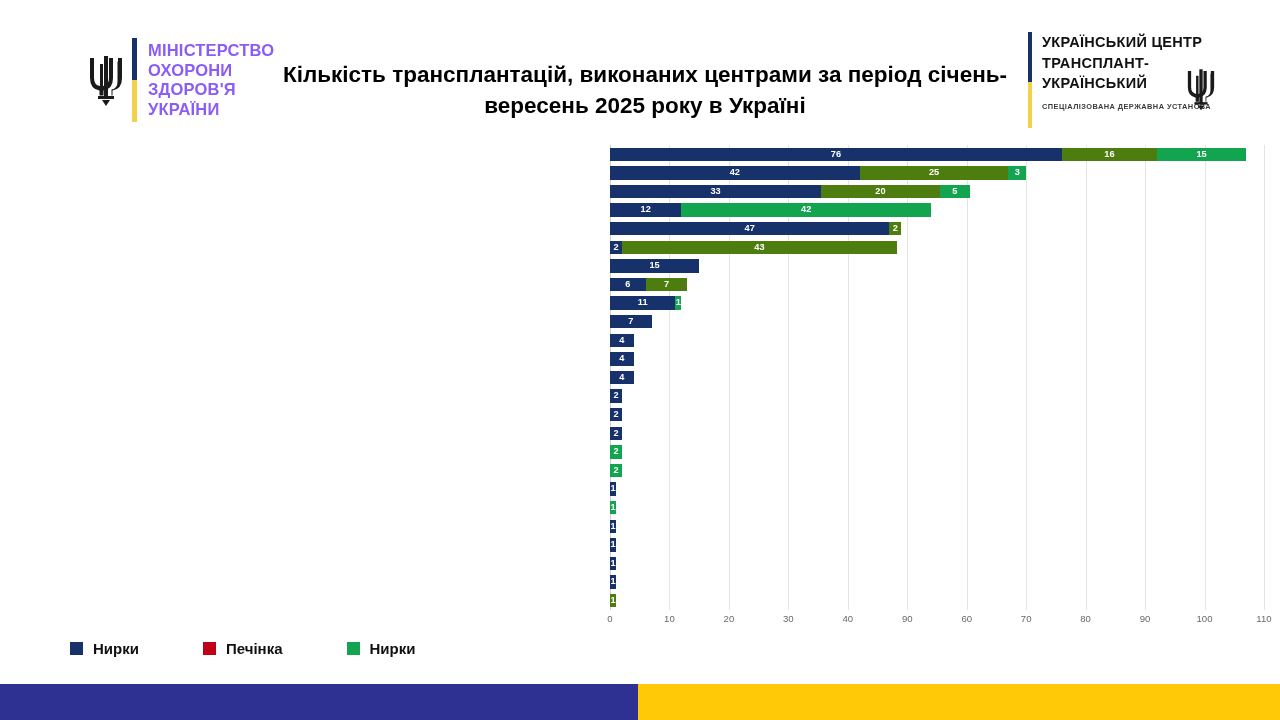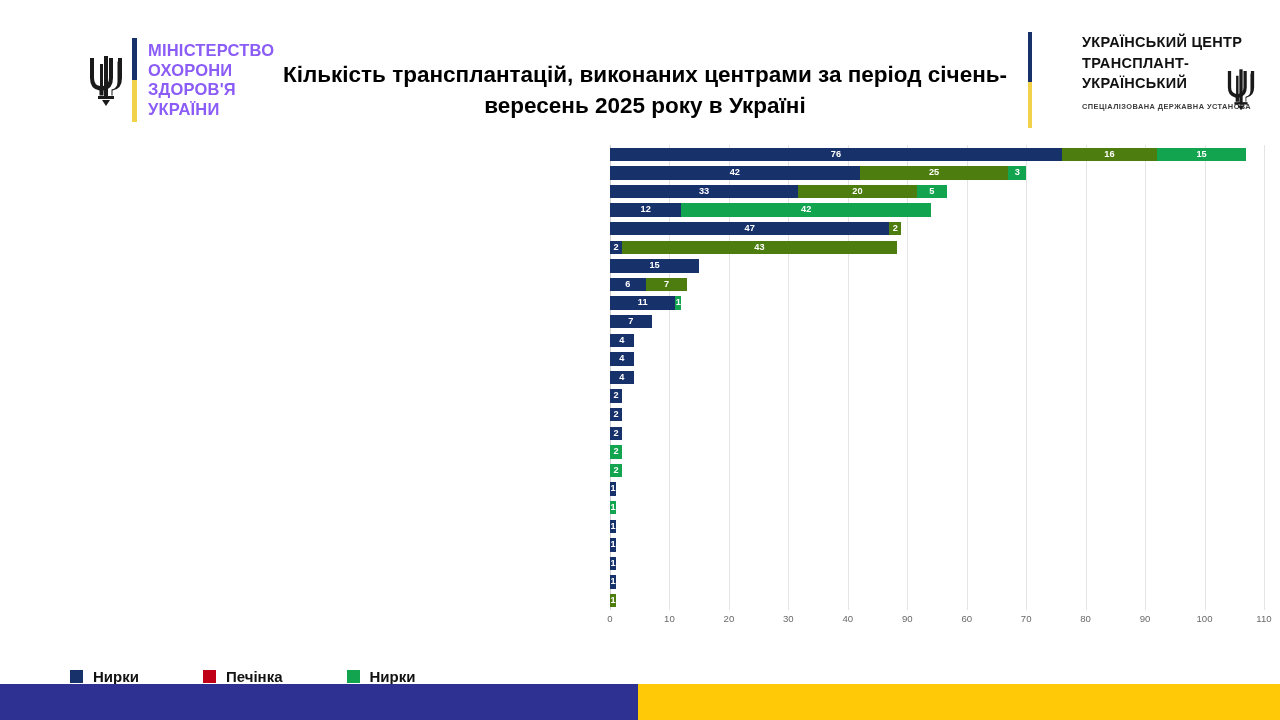--- a/index.html
+++ b/index.html
@@ -20,21 +20,21 @@
   #moz-text div{white-space:nowrap;}
 
   
   #chart-title{position:absolute;left:250px;top:44px;width:790px;text-align:center;
      font-size:22.5px;font-weight:bold;line-height:31px;color:#000;margin-top:15px;}
 
   
   #uctk-logo{position:absolute;left:1028px;top:32px;display:flex;}
   #uctk-divider{width:4px;height:96px;flex:none;margin-right:10px;
      background:linear-gradient(to bottom,#17316b 0 52%,#f2d24b 52% 100%);}
-  #uctk-body{position:relative;margin-left:40px;}
+  #uctk-body{position:relative;}
   #uctk-text{font-size:14.5px;font-weight:600;line-height:20.5px;color:#111;letter-spacing:.3px;}
   #uctk-text div{white-space:nowrap;}
   #uctk-sub{margin-top:8px;font-size:7.4px;font-weight:600;color:#3c3c3c;letter-spacing:.45px;white-space:nowrap;}
   #uctk-trident{position:absolute;right:-6px;top:34px;width:32px;height:46px;}
 
   
   #chart{position:absolute;left:0;top:145px;width:1280px;height:500px;}
   #plot{position:absolute;left:610px;top:0px;width:654px;height:465px;}
   .gridline{position:absolute;top:0;bottom:0;width:1px;background:#e4e4e4;}
   .gridline.axis0{background:#d0d0d0;}
@@ -45,21 +45,21 @@
   .seg span{font-size:9.2px;font-weight:bold;color:#fff;line-height:1;}
   .seg.kid{background:#17316b;}
   .seg.liv{background:#4d7c0f;}
   .seg.hrt{background:#13a44f;}
 
   
   #xaxis{position:absolute;left:610px;top:465px;width:654px;height:22px;}
   .tick{position:absolute;top:3px;font-size:9.6px;color:#6a6a6a;transform:translateX(-50%);}
 
   
-  #legend{position:absolute;left:70px;top:668px;display:flex;align-items:center;}
+  #legend{position:absolute;left:70px;top:640px;display:flex;align-items:center;}
   .legend-item{display:flex;align-items:center;margin-right:64px;}
   .legend-swatch{width:13px;height:13px;margin-right:10px;flex:none;}
   .legend-label{font-size:15px;font-weight:bold;color:#111;}
 
   
   #footer{position:absolute;left:0;top:684px;width:1280px;height:36px;display:flex;}
   #footer-blue{width:638px;height:100%;background:#2e3192;}
   #footer-yellow{flex:1;height:100%;background:#ffc907;}
 </style>
 </head>
@@ -149,21 +149,21 @@
           <div class="seg liv" style="width: 148.636px;">
             <span>25</span>
           </div>
           <div class="seg hrt" style="width: 17.8364px;">
             <span>3</span>
           </div>
         </div>
       </div>
       <div class="row" style="top: 37.2px;">
         <div class="bars">
-          <div class="seg kid" style="width: 188px;">
+          <div class="seg kid" style="width: 211px;">
             <span>33</span>
           </div>
           <div class="seg liv" style="width: 118.909px;">
             <span>20</span>
           </div>
           <div class="seg hrt" style="width: 29.7273px;">
             <span>5</span>
           </div>
         </div>
       </div>

